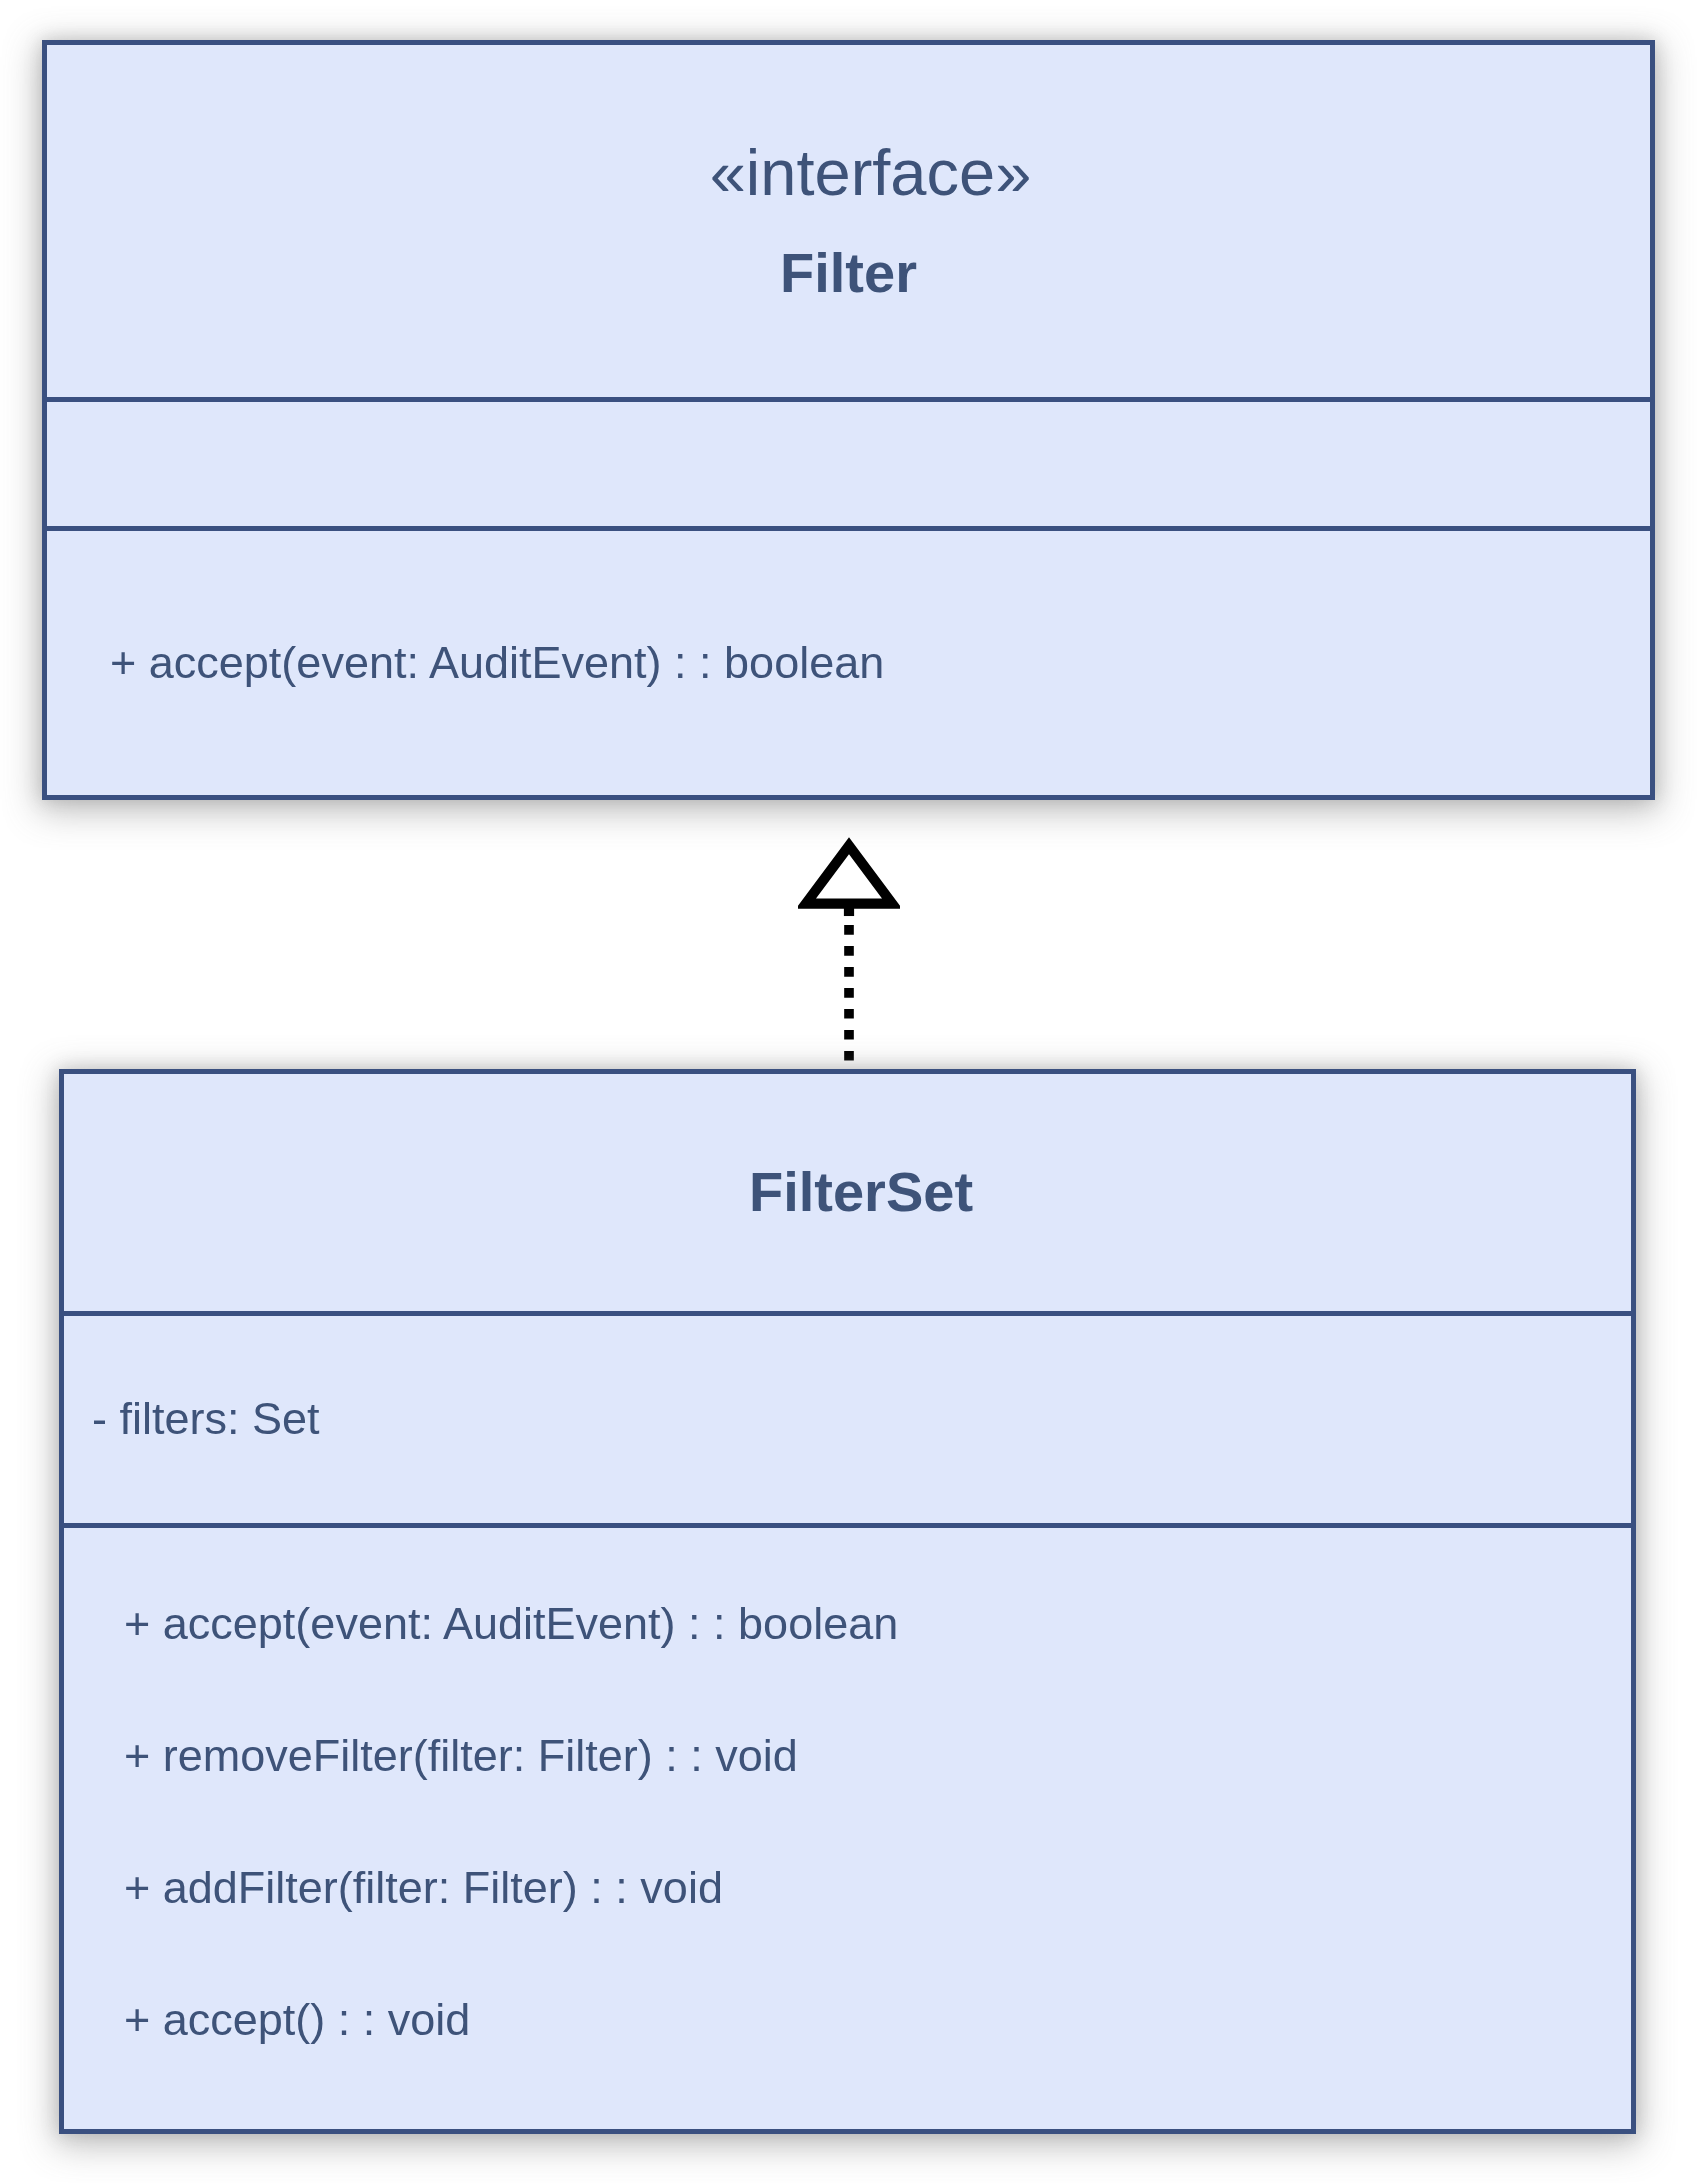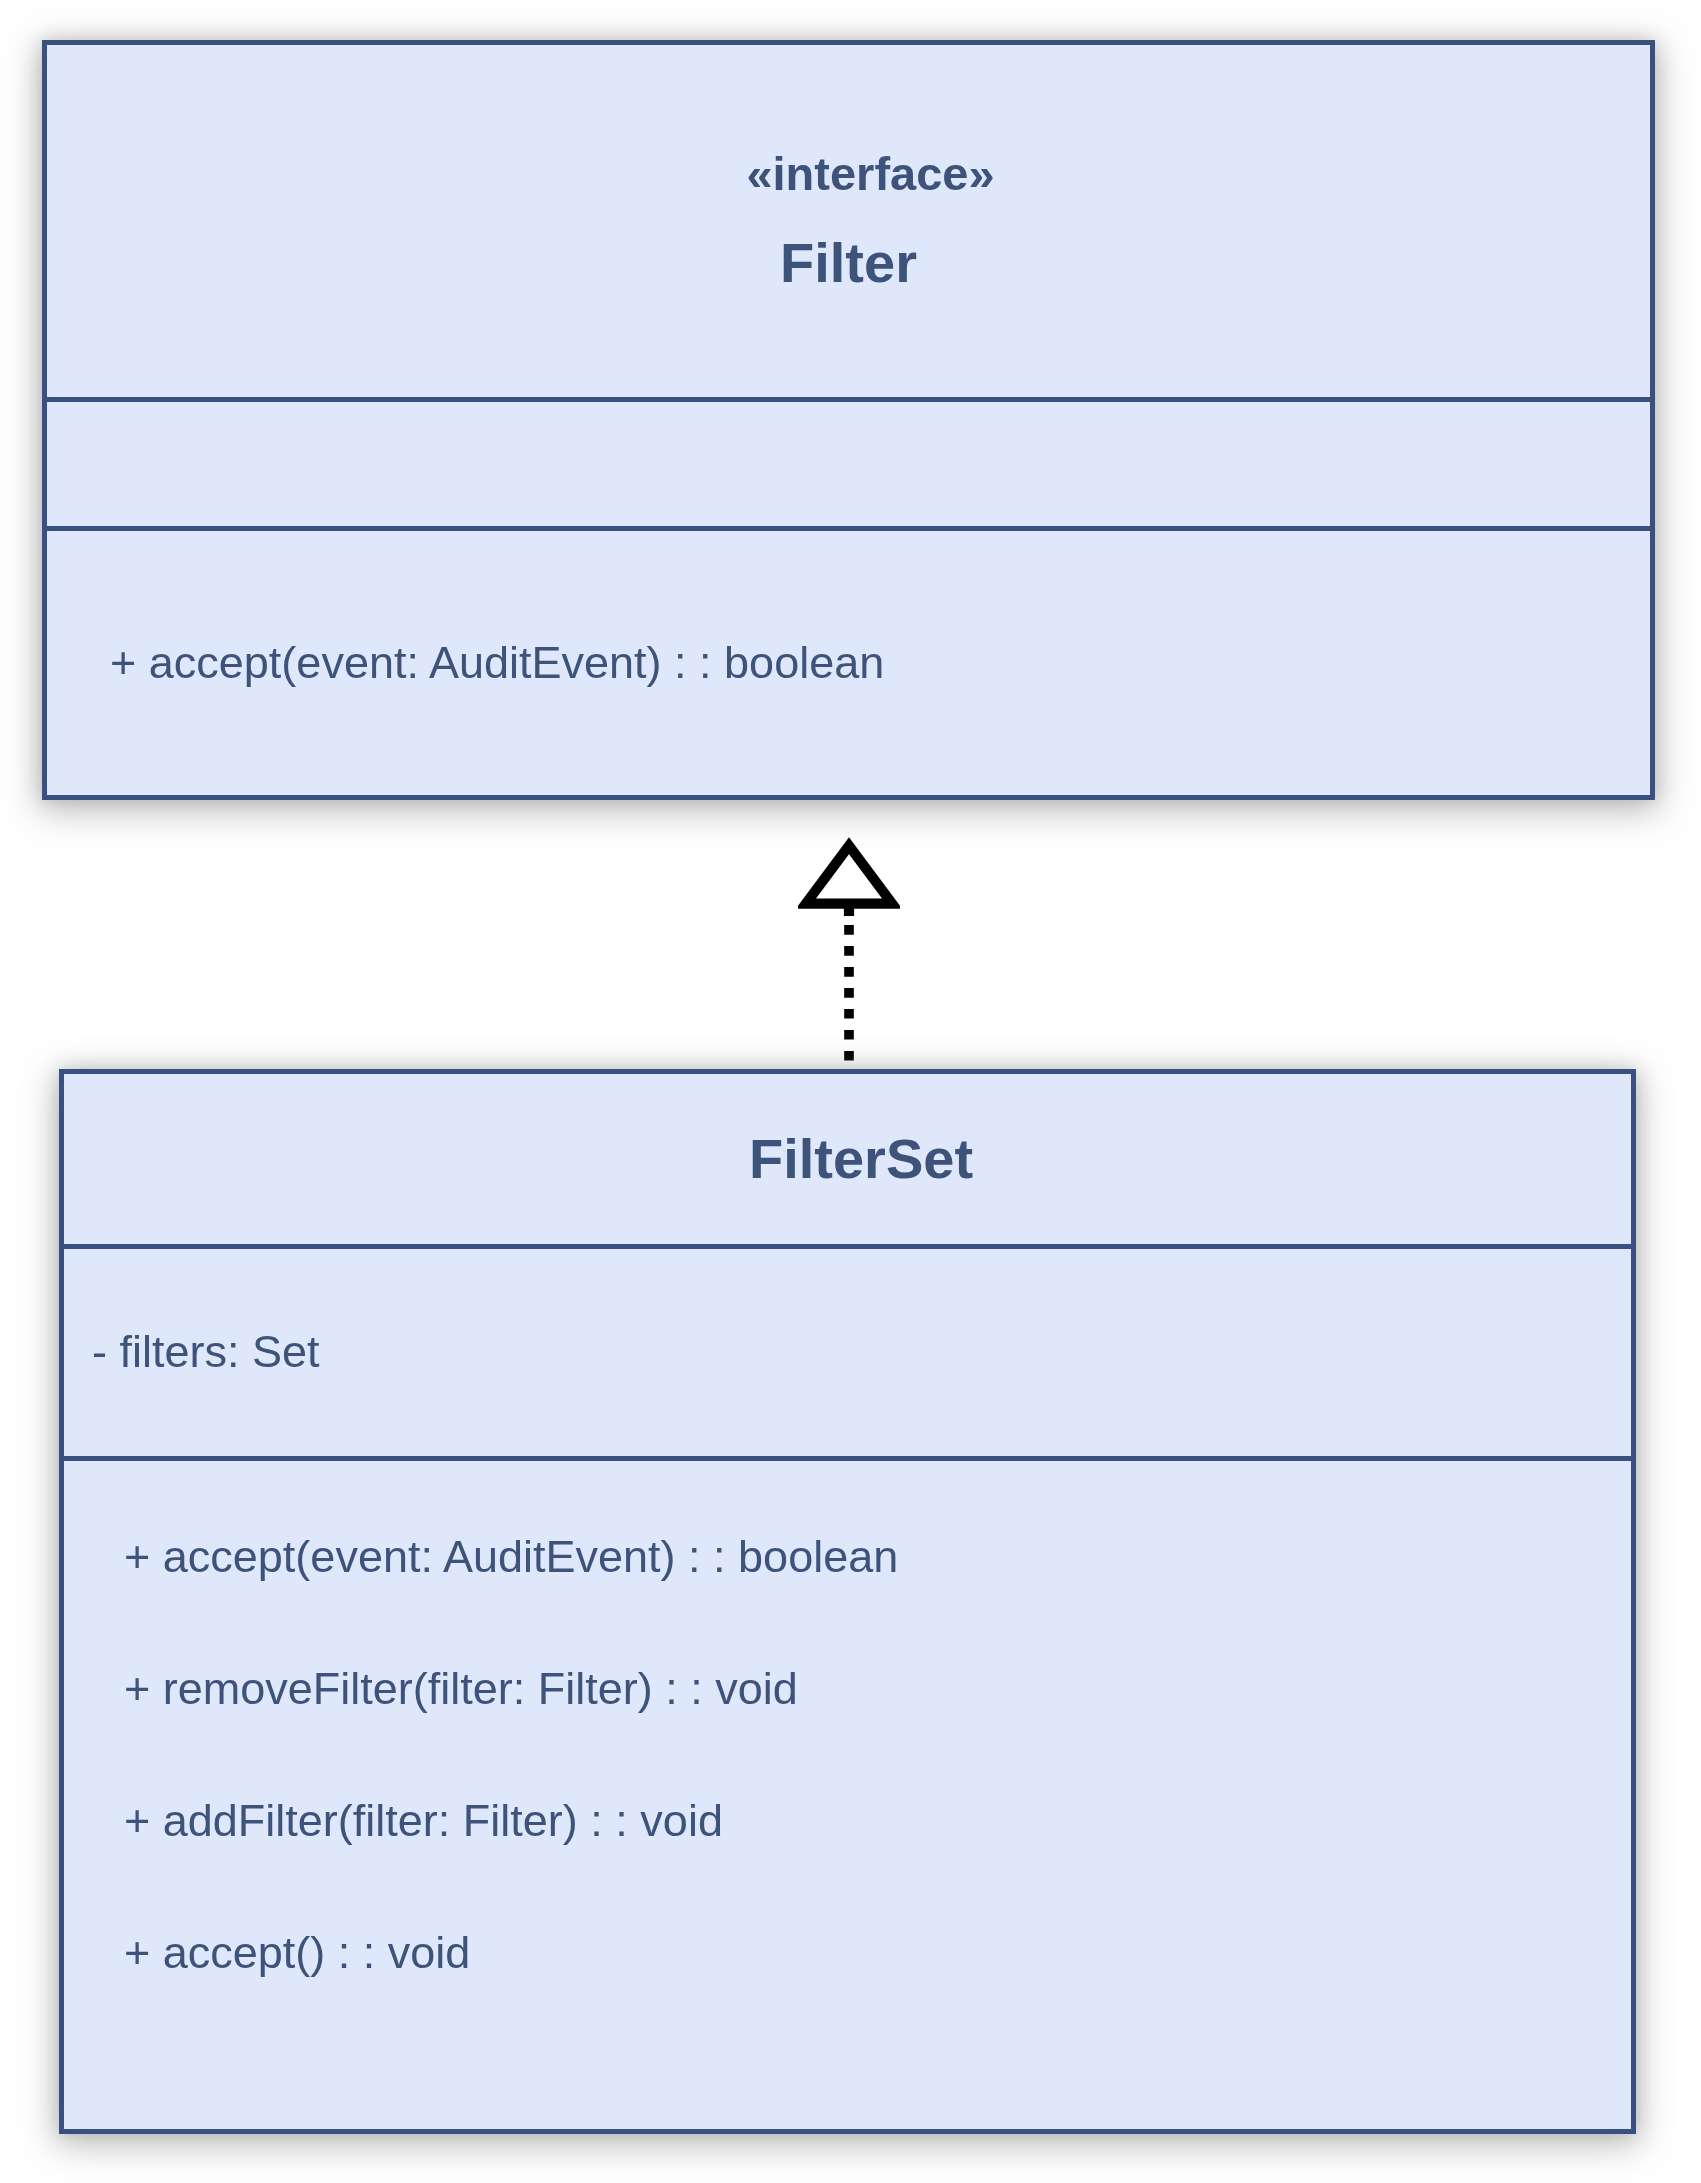--- a/index.html
+++ b/index.html
@@ -24,21 +24,21 @@
   .uml-class .compartment { box-sizing: border-box; }
   .uml-class .compartment + .compartment { border-top: 5.7px solid #3a5080; }
 
   .title-compartment {
     display: flex;
     flex-direction: column;
     align-items: center;
     justify-content: center;
     gap: 30px;
   }
-  .stereotype { font-size: 47px; font-weight: 700; line-height: 1.15; margin-left: 44px; }
+  .stereotype { font-size: 65px; font-weight: 400; line-height: 1.15; margin-left: 44px; }
   .class-name { font-size: 56px; font-weight: 700; line-height: 1.15; }
 
   .members { font-size: 45px; line-height: 1.25; }
   .attr-compartment {
     display: flex;
     align-items: center;
   }
   .method-compartment.single {
     display: flex;
     align-items: center;
@@ -50,21 +50,21 @@
     width: 1613px; height: 760px;
   }
   #filter-class .title-compartment { height: 352px; }
   #filter-class .attr-compartment { height: 129px; }
   #filter-class .method-compartment { flex: 1; padding-left: 63px; }
 
   #filterset-class {
     left: 59px; top: 1069px;
     width: 1577px; height: 1065px;
   }
-  #filterset-class .title-compartment { height: 170px; margin-left: 27px; }
+  #filterset-class .title-compartment { height: 237px; margin-left: 27px; }
   #filterset-class .attr-compartment { height: 212px; padding-left: 28px; }
   #filterset-class .method-compartment { flex: 1; padding: 30px 0 0 60px; }
   #filterset-class .method-compartment .member-row { height: 132px; display: flex; align-items: center; }
 
   #realization-arrow {
     position: absolute;
     left: 798px; top: 801px;
     width: 102px; height: 272px;
   }
 </style>

